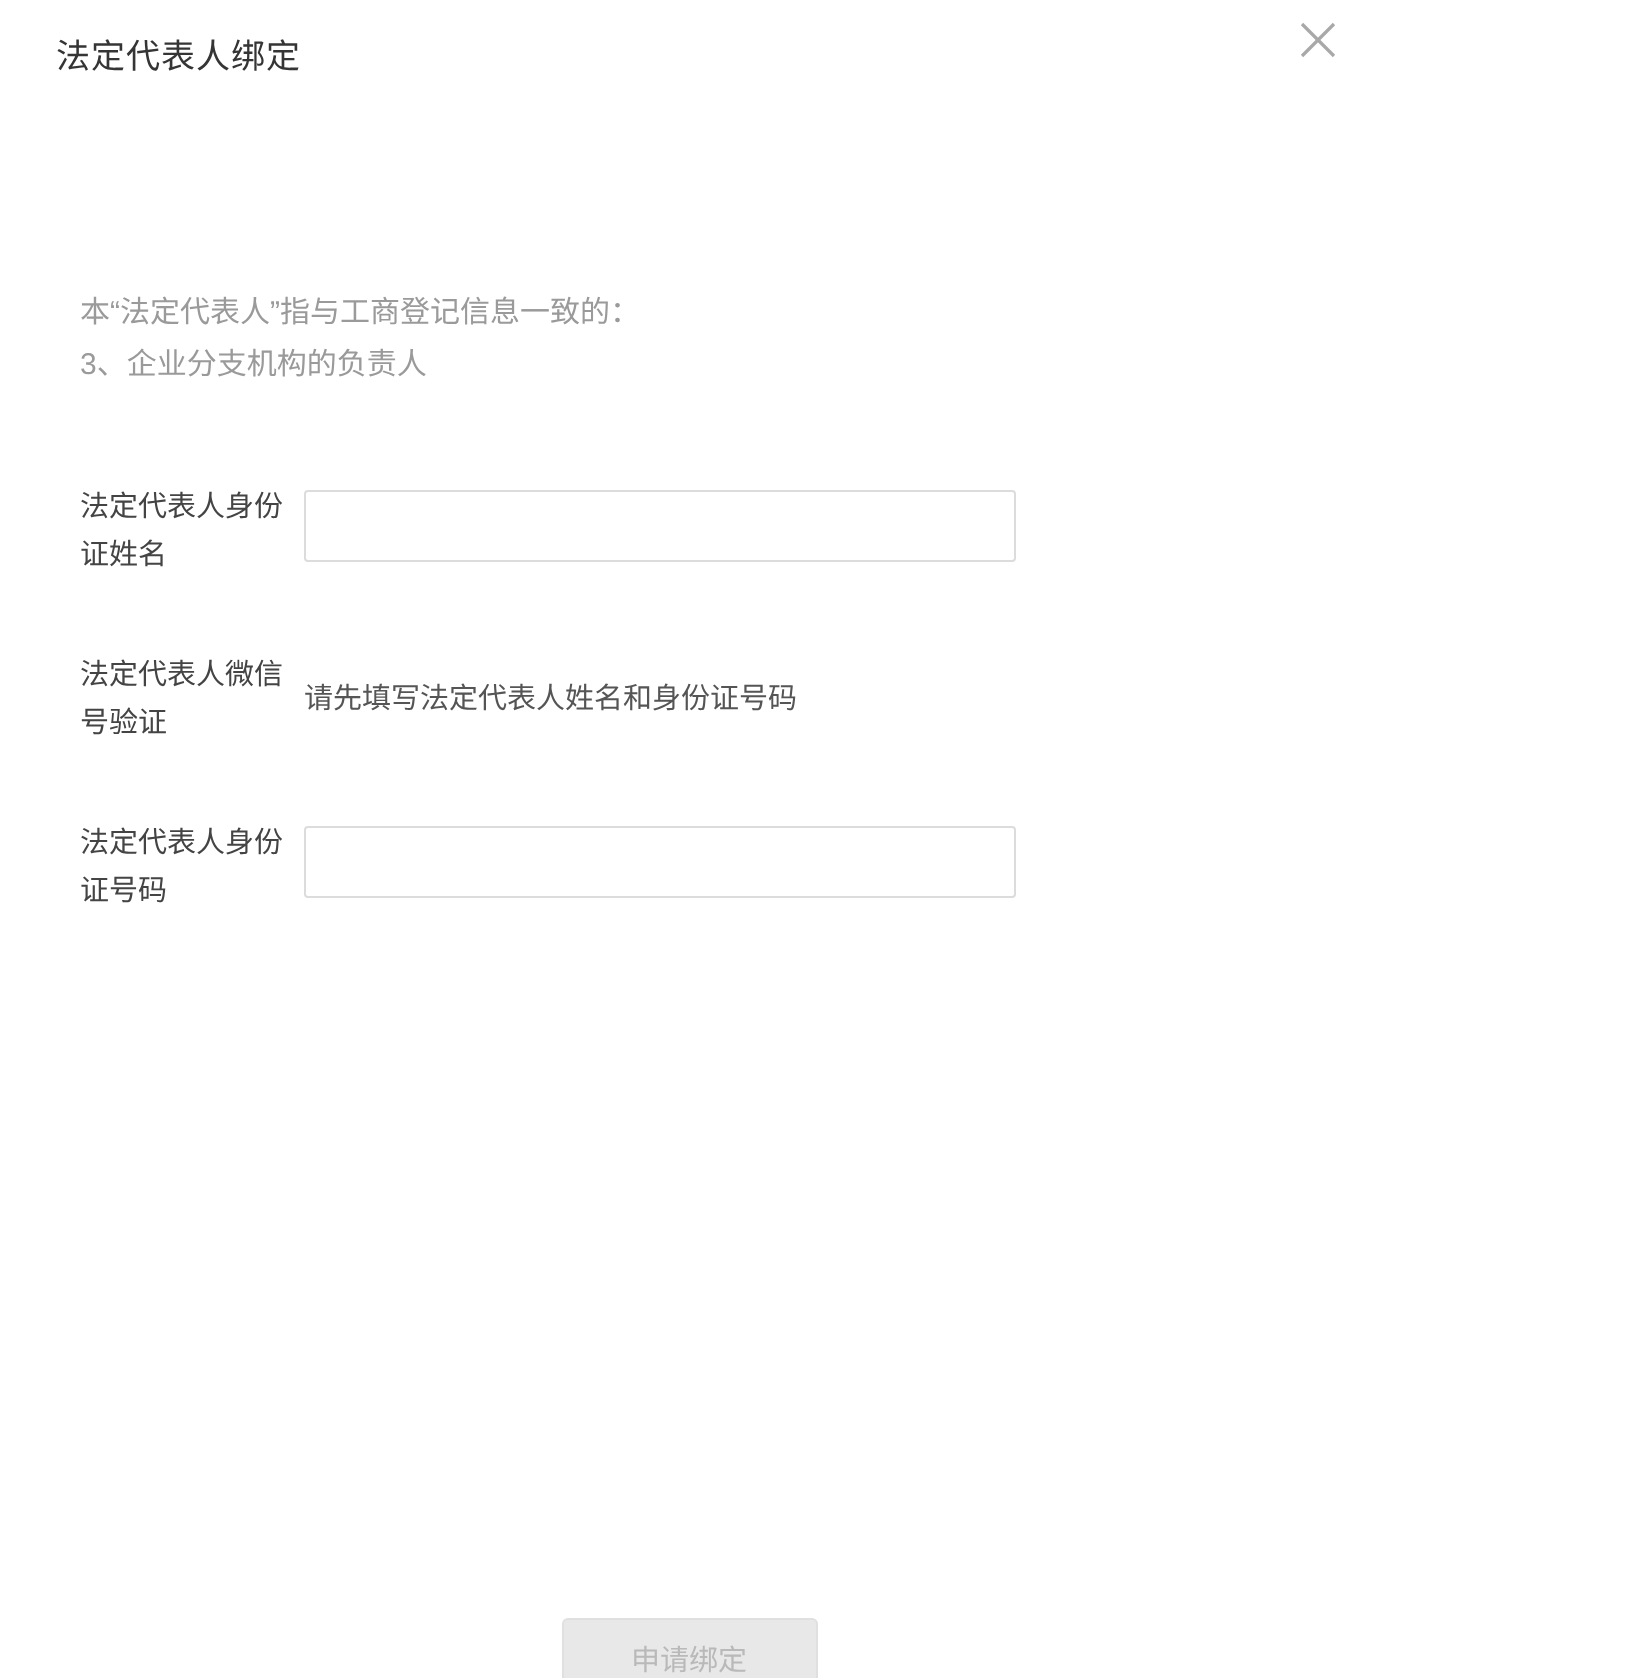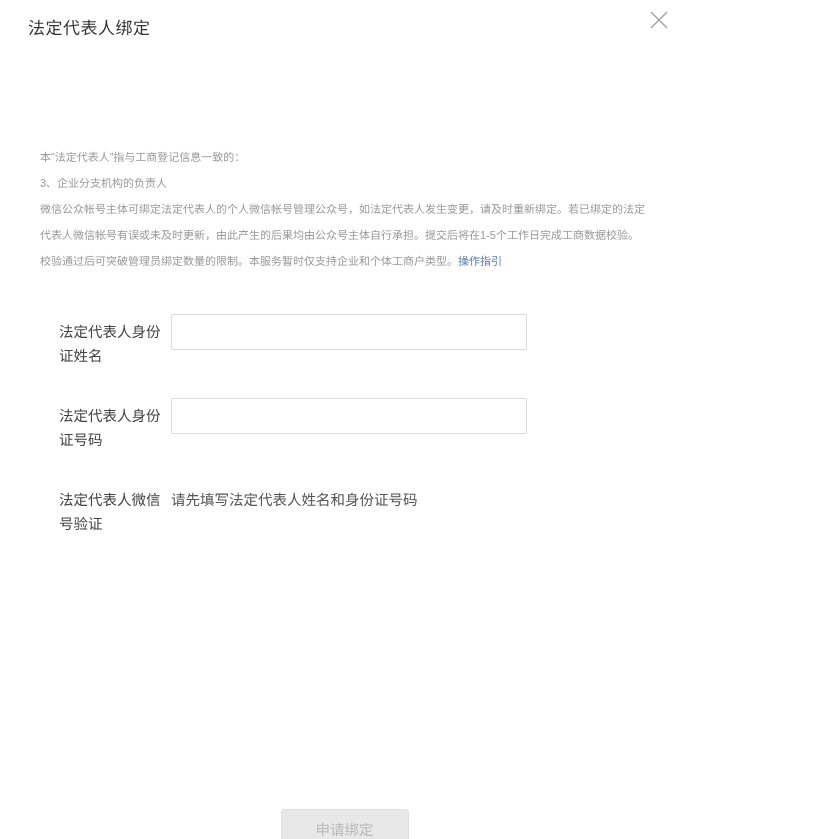--- a/index.html
+++ b/index.html
@@ -50,43 +50,42 @@
   .close-btn svg line {
     stroke: #a8a8a8;
     stroke-width: 1.6;
   }
   .dialog-body {
     padding: 0 40px;
     margin-top: 98px;
   }
   .intro {
     color: #9a9a9a;
-    font-size: 11px;
+    font-size: 15px;
     line-height: 26px;
     max-width: 760px;
   }
   .intro p {
     margin: 0;
   }
   .intro .para-block {
     margin-top: 0px;
   }
   .guide-link {
     color: #5a7fb0;
     text-decoration: none;
     cursor: pointer;
   }
   .form {
     margin-top: 40px;
   }
   .form-row {
     display: flex;
-    align-items: flex-start;
+    align-items: center;
     margin-bottom: 30px;
-    margin-left: 19px;
   }
   .form-label {
     width: 112px;
     flex: 0 0 112px;
     font-size: 14.5px;
     line-height: 24px;
     color: #444444;
     padding-top: 6px;
   }
   .form-control {
@@ -147,45 +146,42 @@
         <line x1="19" y1="3" x2="3" y2="19"></line>
       </svg>
     </div>
   </div>
 
   <div class="dialog-body">
 
     <div class="intro">
       <p>本“法定代表人”指与工商登记信息一致的：</p>
       <p>3、企业分支机构的负责人</p>
-      <div class="para-block">
-        <span>微信公众帐号主体可绑定法定代表人的个人微信帐号管理公众号，如法定代表人发生变更，请及时重新绑定。若已绑定的法定代表人微信帐号有误或未及时更新，由此产生的后果均由公众号主体自行承担。提交后将在1-5个工作日完成工商数据校验。校验通过后可突破管理员绑定数量的限制。本服务暂时仅支持企业和个体工商户类型。</span><a class="guide-link" href="#">操作指引</a>
-      </div>
     </div>
 
     <div class="form">
 
       <div class="form-row">
         <div class="form-label">法定代表人身份证姓名</div>
         <div class="form-control">
           <input class="text-input" type="text" placeholder="" style="">
         </div>
       </div>
 
       <div class="form-row">
-        <div class="form-label">法定代表人身份证号码</div>
+        <div class="form-label">法定代表人微信号验证</div>
         <div class="form-control">
-          <input class="text-input" type="text" placeholder="" style="">
+          <div class="hint-text">请先填写法定代表人姓名和身份证号码</div>
         </div>
       </div>
 
       <div class="form-row">
-        <div class="form-label">法定代表人微信号验证</div>
+        <div class="form-label">法定代表人身份证号码</div>
         <div class="form-control">
-          <div class="hint-text">请先填写法定代表人姓名和身份证号码</div>
+          <input class="text-input" type="text" placeholder="" style="">
         </div>
       </div>
 
     </div>
   </div>
 
   <div class="footer">
     <button class="submit-btn" disabled="">申请绑定</button>
   </div>
 

